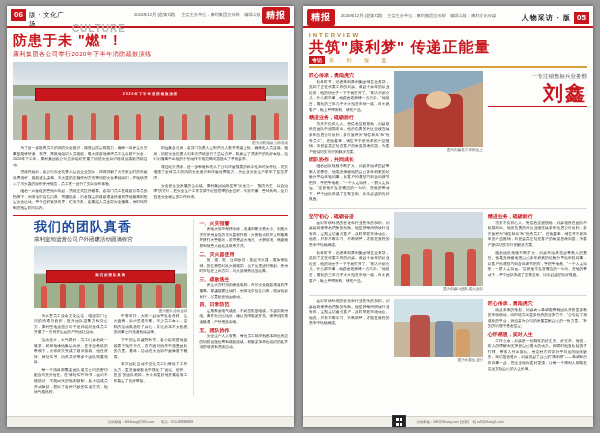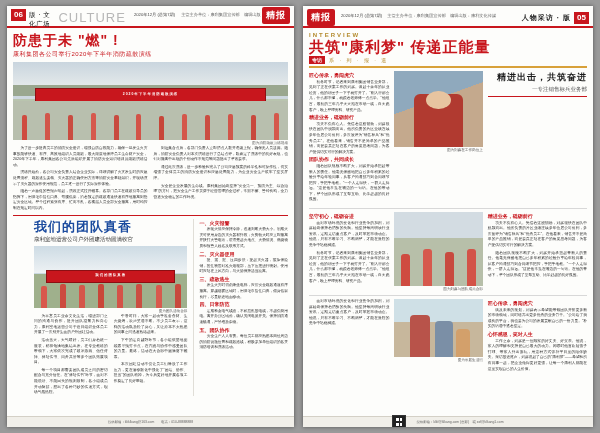--- a/index.html
+++ b/index.html
@@ -6,21 +6,21 @@
   body{font-family:"Liberation Sans","DejaVu Sans",sans-serif;}
   .page{width:600px;height:433px;position:relative;background:#9a9a9a;overflow:hidden;}
   .sheet{position:absolute;top:6px;bottom:6px;background:#fdfdfb;box-shadow:0 0 4px rgba(0,0,0,.45);overflow:hidden;}
   .sheet.left{left:7px;width:287px;}
   .sheet.right{left:303px;width:290px;}
 
   
   .mast{display:flex;align-items:flex-start;height:22px;border-bottom:2px solid #c8161d;position:relative;padding:3px 4px 0 4px;box-sizing:border-box;}
   .mast .folio{background:#c8161d;color:#fff;font-weight:bold;font-size:8px;padding:1px 3px;line-height:10px;}
   .mast .foliotxt{font-size:6.5px;color:#222;margin-left:3px;margin-top:2px;letter-spacing:.5px;}
-  .mast .secbig{font-size:13px;color:#b7b7b7;font-weight:normal;letter-spacing:1px;margin-left:4px;margin-top:1px;}
+  .mast .secbig{font-size:10px;color:#b7b7b7;font-weight:bold;letter-spacing:1px;margin-left:4px;margin-top:14px;}
   .mast .dateline{font-size:4.2px;color:#444;margin-left:8px;margin-top:3px;line-height:6px;white-space:nowrap;}
   .mast .slug{font-size:4.2px;color:#666;margin-left:6px;margin-top:3px;line-height:6px;white-space:nowrap;}
   .mast .logo{position:absolute;right:4px;top:1px;background:#c8161d;color:#fff;font-size:9px;font-weight:bold;padding:2px 4px;border-radius:2px;letter-spacing:1px;}
   .mastR{display:flex;align-items:flex-start;height:22px;border-bottom:2px solid #c8161d;position:relative;padding:3px 4px 0 4px;box-sizing:border-box;}
   .mastR .logo2{background:#c8161d;color:#fff;font-size:9px;font-weight:bold;padding:2px 4px;border-radius:2px;letter-spacing:1px;}
   .mastR .dateline{font-size:4.2px;color:#444;margin-left:6px;margin-top:4px;line-height:6px;white-space:nowrap;}
   .mastR .slug{font-size:4.2px;color:#666;margin-left:5px;margin-top:4px;line-height:6px;white-space:nowrap;}
   .mastR .right{position:absolute;right:4px;top:6px;display:flex;align-items:center;}
   .mastR .secname{font-size:7px;color:#222;font-weight:bold;letter-spacing:1px;margin-right:3px;}
   .mastR .folio{background:#c8161d;color:#fff;font-weight:bold;font-size:8px;padding:1px 3px;line-height:10px;}
@@ -205,22 +205,22 @@
       <div style="width:33%;">
         <div class="photo" style="height:76px;background:linear-gradient(#9db9c9,#d5c0a8);">
           <div style="position:absolute;inset:0;background:linear-gradient(160deg,#8fa9bd 0 40%,#c4a98d 40% 100%);"></div>
           <div style="position:absolute;left:22%;bottom:0;width:56%;height:70%;background:#b13a30;border-radius:6px 6px 0 0;"></div>
           <div style="position:absolute;left:36%;bottom:50%;width:28%;height:24%;background:#e7c4a0;border-radius:50%;"></div>
         </div>
         <div class="cap">图为刘鑫在工作岗位上</div>
       </div>
 
       <div style="width:37%;text-align:right;">
-        <div style="font-size:9px;font-weight:bold;color:#1b1b1b;letter-spacing:1px;">精进出击，共筑奋进</div>
         <div style="font-size:5.5px;color:#555;margin-top:2px;">一专注销售标兵业务部</div>
+        <div class="namebig" style="margin-top:3px;">刘鑫</div>
         <div class="hrred"></div>
       </div>
     </div>
 
     <div class="hr" style="margin:3px 6px;"></div>
 
     <div style="display:flex;padding:0 6px;box-sizing:border-box;gap:5px;">
       <div style="width:30%;">
         <div class="body">
           <div class="shd">坚守初心，砥砺奋进</div>

